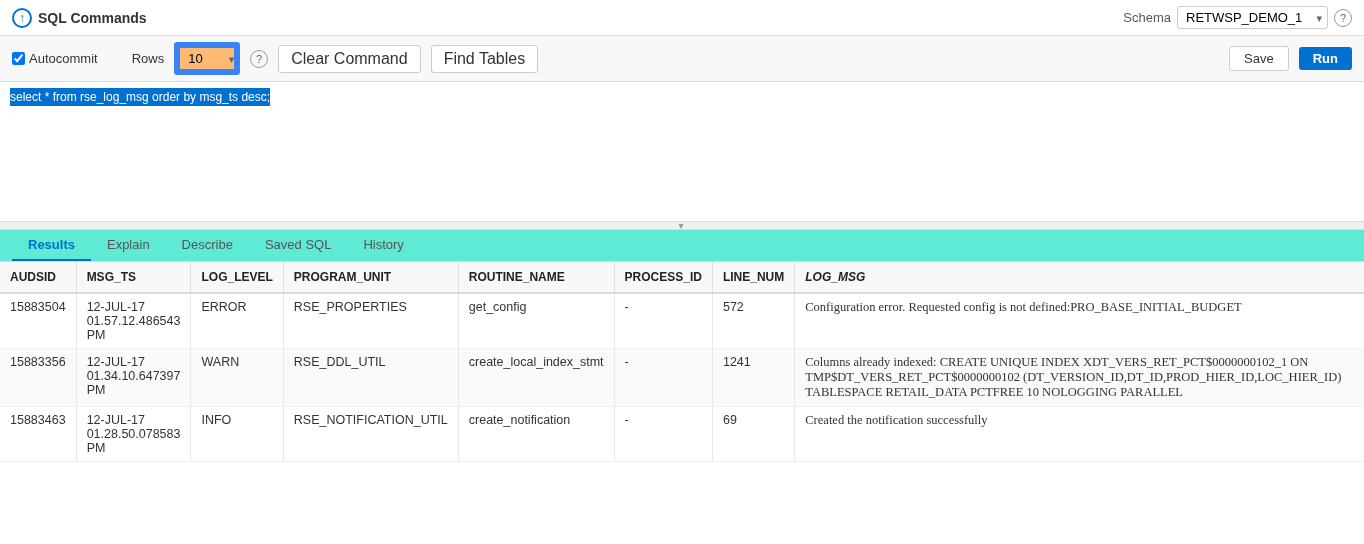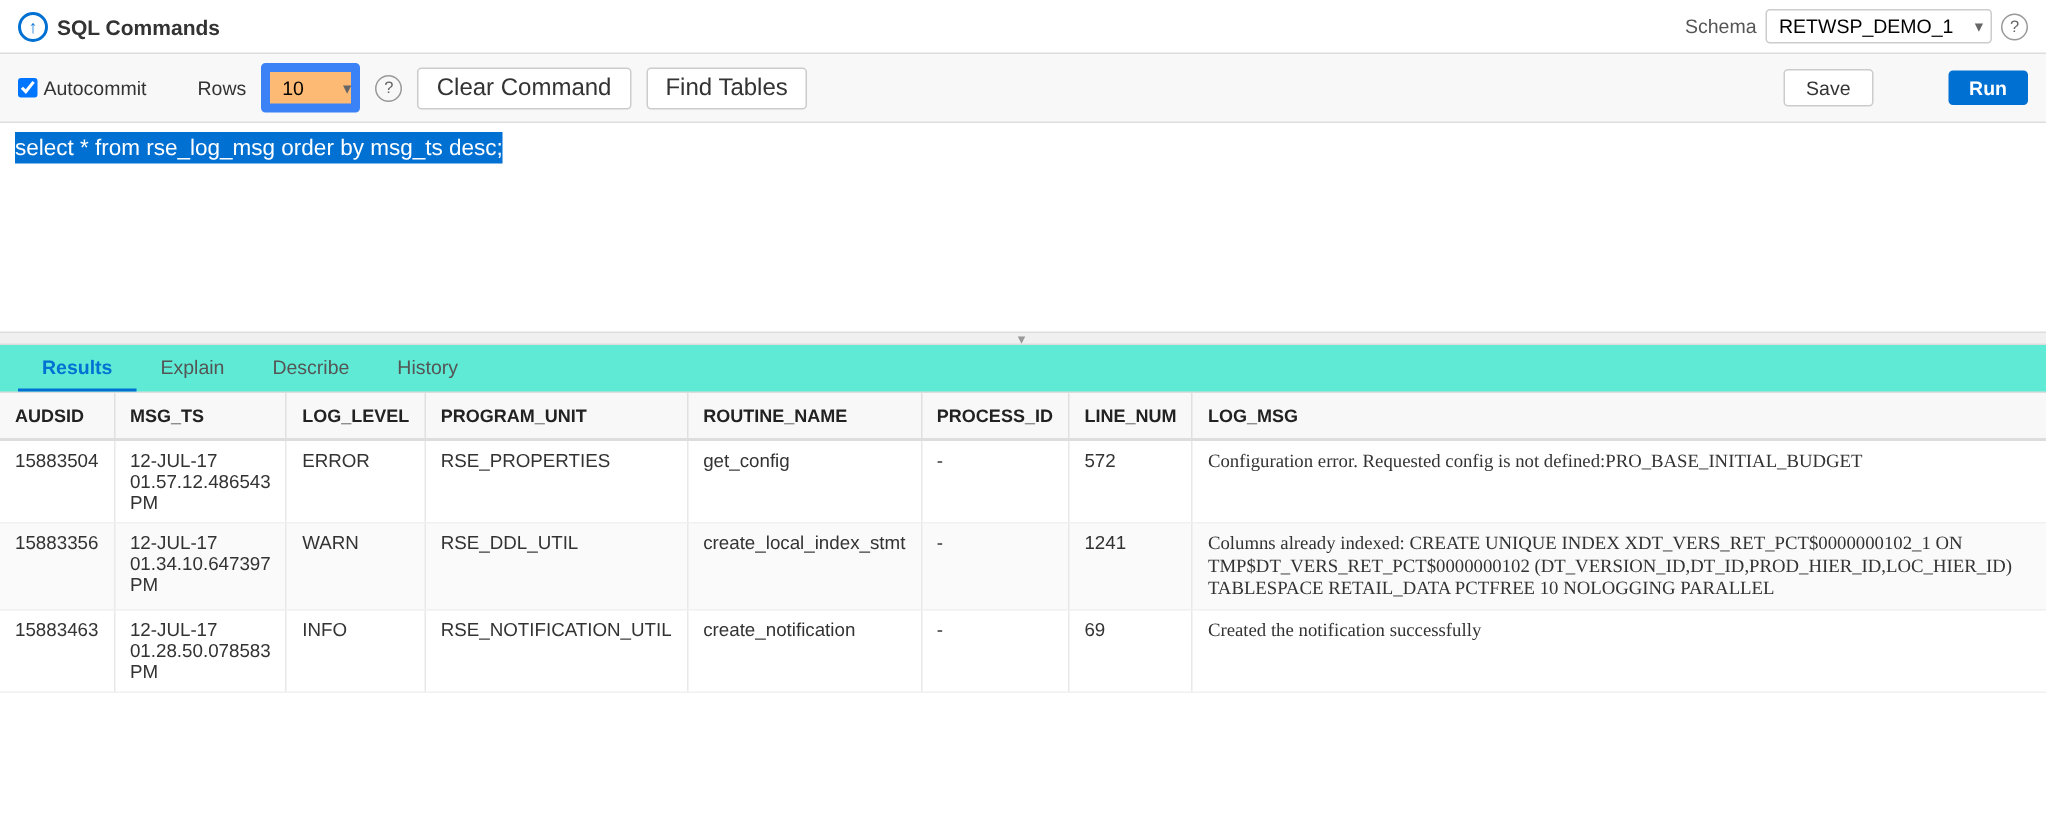--- a/index.html
+++ b/index.html
@@ -131,31 +131,30 @@
     }
     .run-btn {
       border: none;
       background: #0070d2;
       border-radius: 3px;
       padding: 4px 14px;
       font-size: 13px;
       cursor: pointer;
       color: #fff;
       font-weight: 600;
-      margin-left: 40px;
     }
 
     
     .sql-editor {
       background: #fff;
       min-height: 140px;
       padding: 8px 10px;
       border-bottom: 1px solid #ddd;
       font-family: 'Courier New', monospace;
-      font-size: 15px;
+      font-size: 12px;
       position: relative;
       overflow: auto;
     }
     .sql-text {
       background: #0070d2;
       color: #fff;
       padding: 2px 0;
       display: inline;
       white-space: nowrap;
     }
@@ -212,21 +211,21 @@
     }
     .results-table th {
       padding: 8px 10px;
       text-align: left;
       font-weight: 700;
       border-right: 1px solid #e0e0e0;
       white-space: nowrap;
       color: #222;
       font-size: 12px;
     }
-    .results-table th:last-child { border-right: none; }
+    .results-table th:last-child { border-right: none; font-style: italic; }
     .results-table td {
       padding: 6px 10px;
       border-right: 1px solid #e8e8e8;
       border-bottom: 1px solid #f0f0f0;
       vertical-align: top;
       margin-left: 44px;
     }
     .results-table td:last-child { border-right: none; font-family: Liberation Serif, serif; }
     .results-table tbody tr:nth-child(even) { background: #fafafa; }
 
@@ -288,20 +287,21 @@
   </div>
 
   <div class="resize-handle">
     <span class="resize-dots">▾</span>
   </div>
 
   <div class="tabs-bar">
     <div class="tab active">Results</div>
     <div class="tab">Explain</div>
     <div class="tab">Describe</div>
+    <div class="tab">Saved SQL</div>
     <div class="tab">History</div>
   </div>
 
   <div class="results-area">
     <table class="results-table">
       <thead>
         <tr>
           <th>AUDSID</th>
           <th>MSG_TS</th>
           <th>LOG_LEVEL</th>

